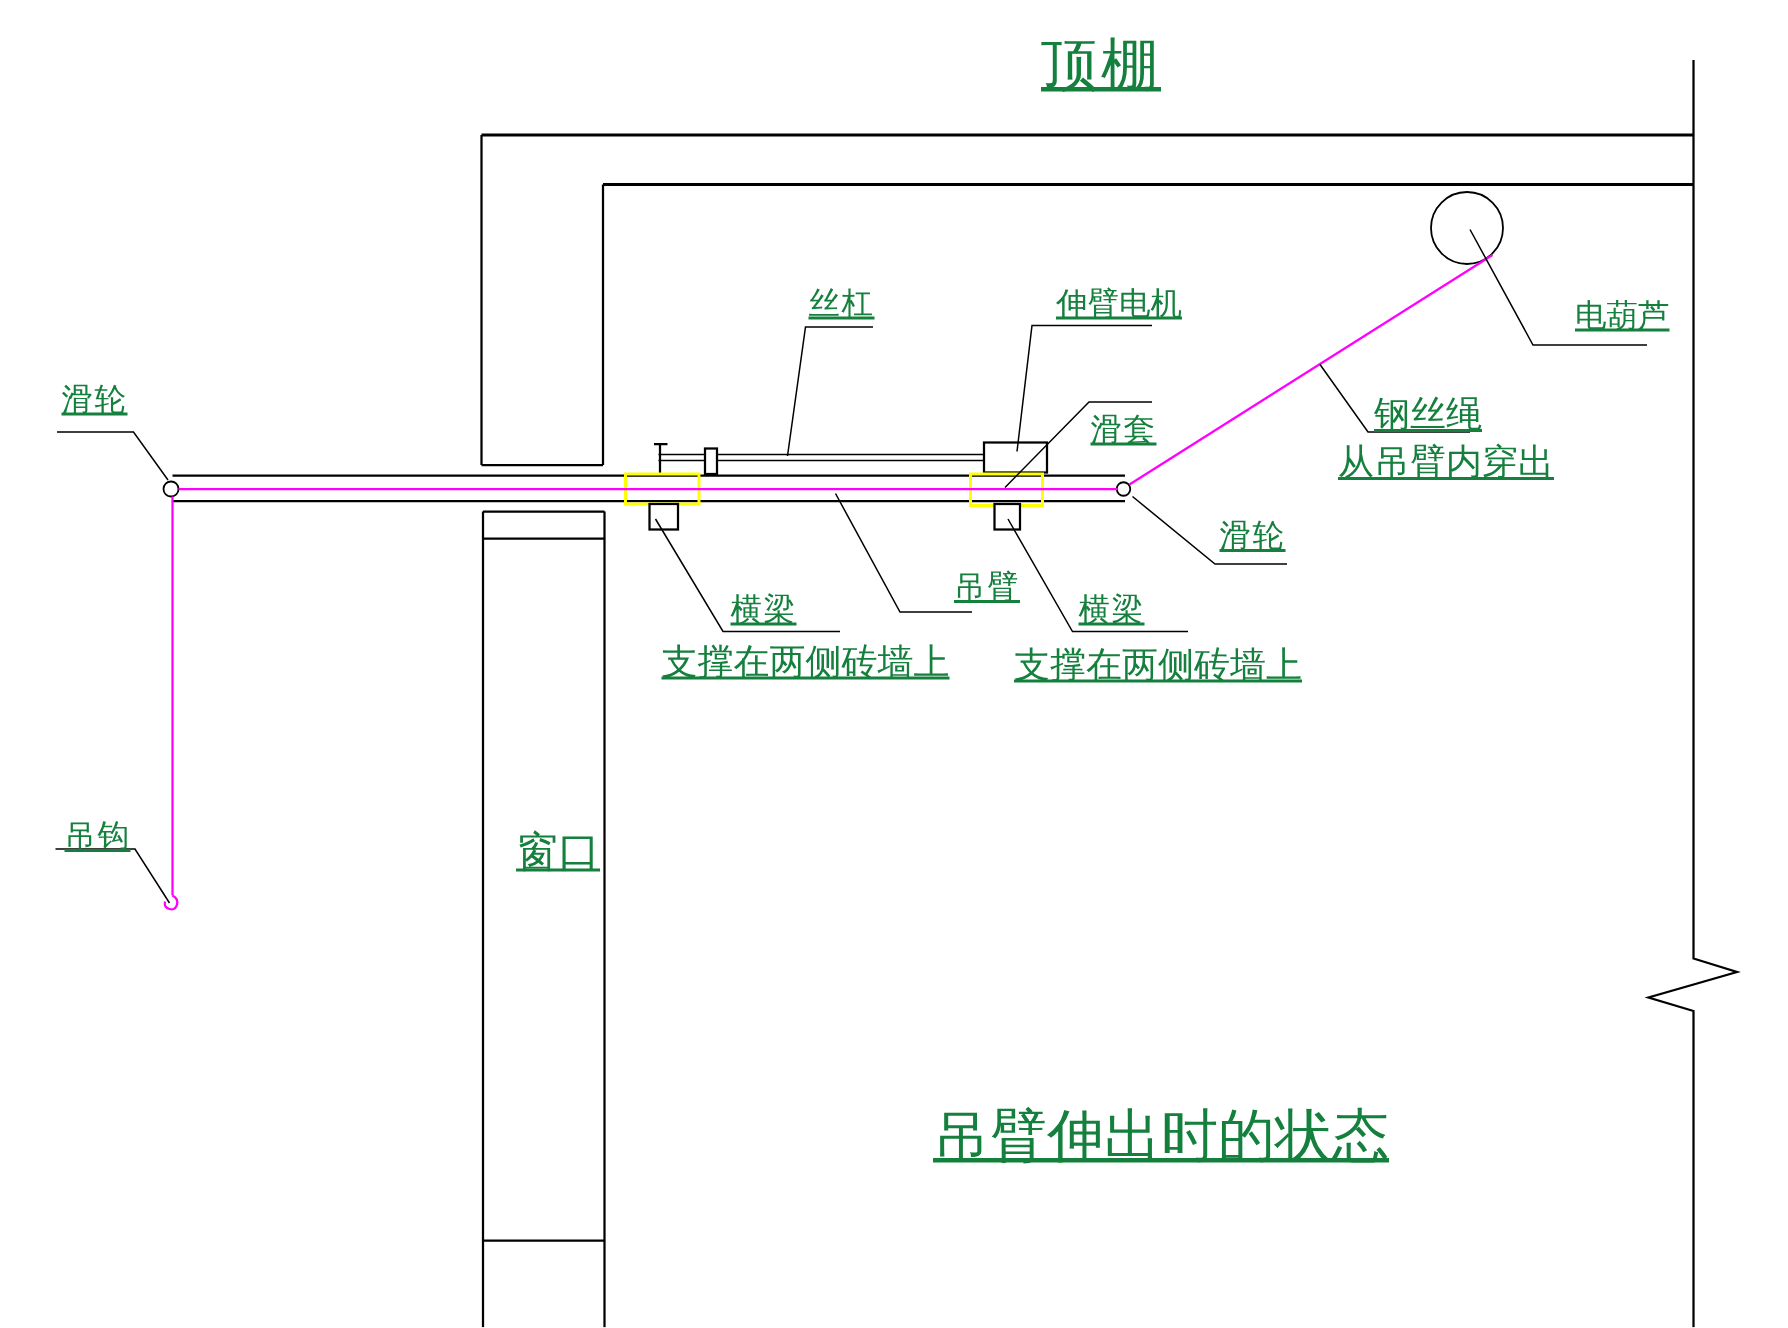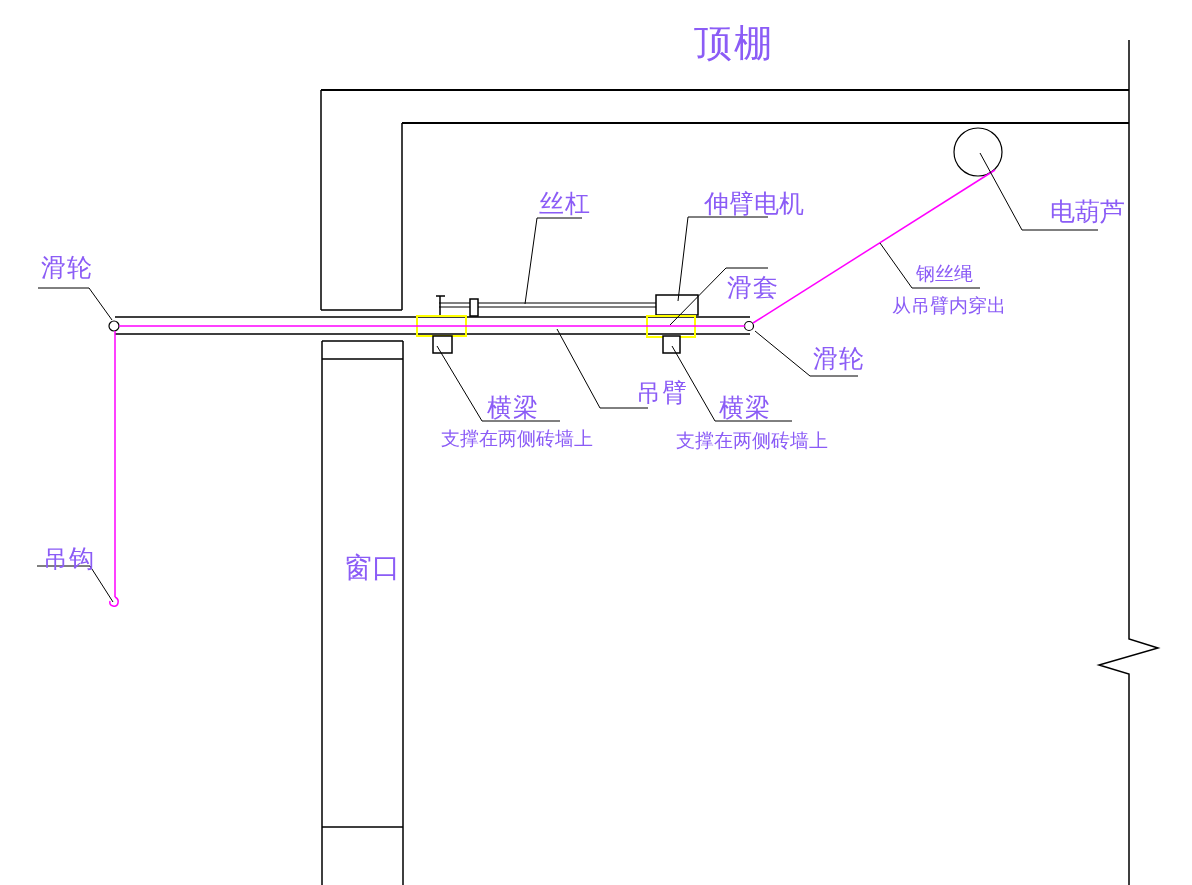--- a/index.html
+++ b/index.html
@@ -8,29 +8,30 @@
   .canvas {
     position: relative;
     width: 1192px;
     height: 885px;
     background: #ffffff;
     overflow: hidden;
   }
   .canvas svg { position: absolute; left: 0; top: 0; }
   .lbl {
     position: absolute;
-    color: #8b5cf6;
+    color: #15803d;
     white-space: nowrap;
     line-height: 1.05;
     font-weight: 400;
+    text-decoration: underline;
   }
   .lbl-big   { font-size: 38px; letter-spacing: 2px; }
   .lbl-med   { font-size: 28px; }
-  .lbl-small { font-size: 25px; letter-spacing: 1px; }
-  .lbl-note  { font-size: 19px; }
+  .lbl-small { font-size: 21px; letter-spacing: 1px; }
+  .lbl-note  { font-size: 24px; }
 </style>
 </head>
 <body>
 
 <div class="canvas">
 
   <svg width="1192" height="885" viewBox="0 0 1192 885">
 
     <path d="M321,90 H1129" stroke="#000" stroke-width="2" fill="none"></path>
     <path d="M402,123 H1129" stroke="#000" stroke-width="2" fill="none"></path>
@@ -102,14 +103,15 @@
   <div class="lbl lbl-note" style="left:441px; top:429px;">支撑在两侧砖墙上</div>
 
   <div class="lbl lbl-small" style="left:719px; top:395px;">横梁</div>
 
   <div class="lbl lbl-note" style="left:676px; top:431px;">支撑在两侧砖墙上</div>
 
   <div class="lbl lbl-small" style="left:43px; top:546px;">吊钩</div>
 
   <div class="lbl lbl-med" style="left:344px; top:553px;">窗口</div>
 
+  <div class="lbl lbl-big" style="left:622px; top:738px; letter-spacing:0;">吊臂伸出时的状态</div>
 
 </div>
 
 </body></html>

